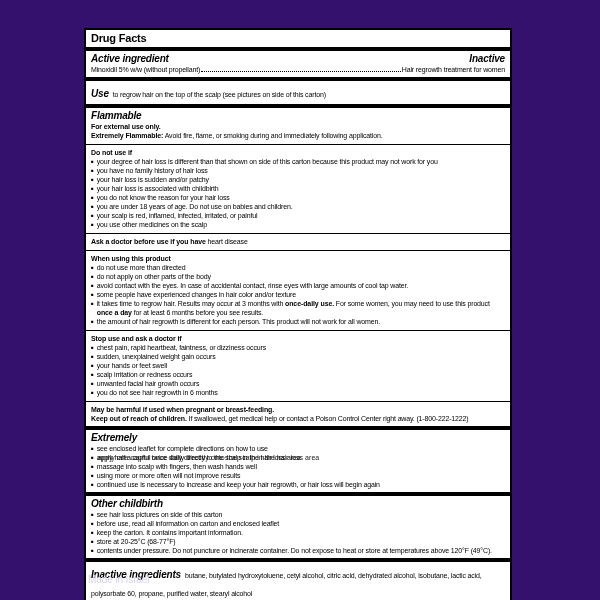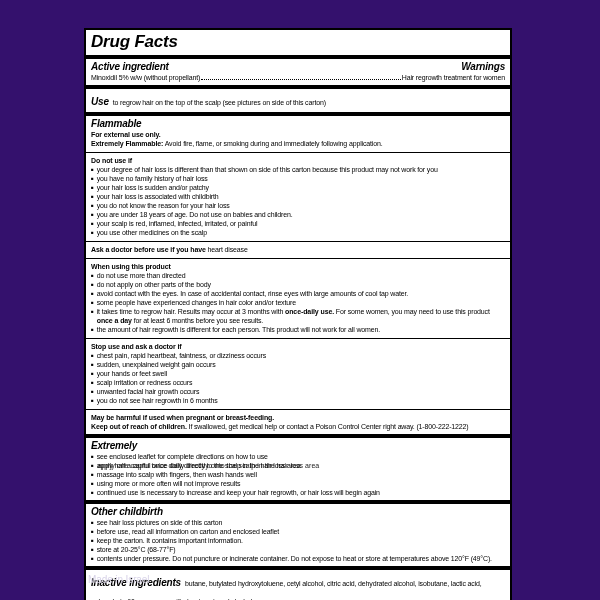--- a/index.html
+++ b/index.html
@@ -9,21 +9,21 @@
     font-family:"Liberation Sans", sans-serif;
     color:#000;
   }
   .panel{
     position:absolute;left:84px;top:28px;width:428px;
     background:#fff;border:2px solid #000;box-sizing:border-box;
   }
   .section{padding:2px 5px 3px 5px;}
   .bar{height:4px;background:#000;}
   .rule{height:1px;background:#000;margin:1px 0;}
-  .h1{font-size:17px;font-weight:bold;font-style:italic;letter-spacing:-0.2px;padding:2px 5px 3px 5px;}
+  .h1{font-size:11px;font-weight:bold;letter-spacing:-0.2px;padding:2px 5px 3px 5px;}
   .h2{font-size:10px;font-weight:bold;font-style:italic;letter-spacing:-0.2px;line-height:12px;}
   .sub{font-size:7px;font-weight:bold;line-height:9px;letter-spacing:-0.1px;}
   .body-txt, .bullet-text{font-size:7px;line-height:9px;letter-spacing:-0.15px;}
   b{letter-spacing:-0.1px;}
   .ai-row{display:flex;justify-content:space-between;align-items:flex-end;}
   .leader-row{display:flex;align-items:flex-end;font-size:7px;line-height:9px;letter-spacing:-0.15px;}
   .leader-fill{flex:1;border-bottom:1px dotted #000;margin:0 1px 2px 1px;min-width:20px;}
   .inline-heading{display:inline;margin-right:4px;}
   .bullet-row{display:flex;gap:3px;align-items:flex-start;}
   .bullet-sq{font-size:4.5px;line-height:9px;flex:none;}
@@ -38,21 +38,21 @@
 <div class="stage" style="background: rgb(52, 17, 109);">
 
   <div class="panel" style="background: rgb(255, 255, 255);">
 
     <div class="h1">Drug Facts</div>
     <div class="bar"></div>
 
     <div class="section">
       <div class="ai-row">
         <span class="h2">Active ingredient</span>
-        <span class="h2">Warnings</span>
+        <span class="h2">Inactive</span>
       </div>
       <div class="leader-row">
         <span class="nowrap">Minoxidil 5% w/w (without propellant)</span>
         <span class="leader-fill"></span>
         <span class="nowrap">Hair regrowth treatment for women</span>
       </div>
     </div>
     <div class="bar"></div>
 
     <div class="section">

